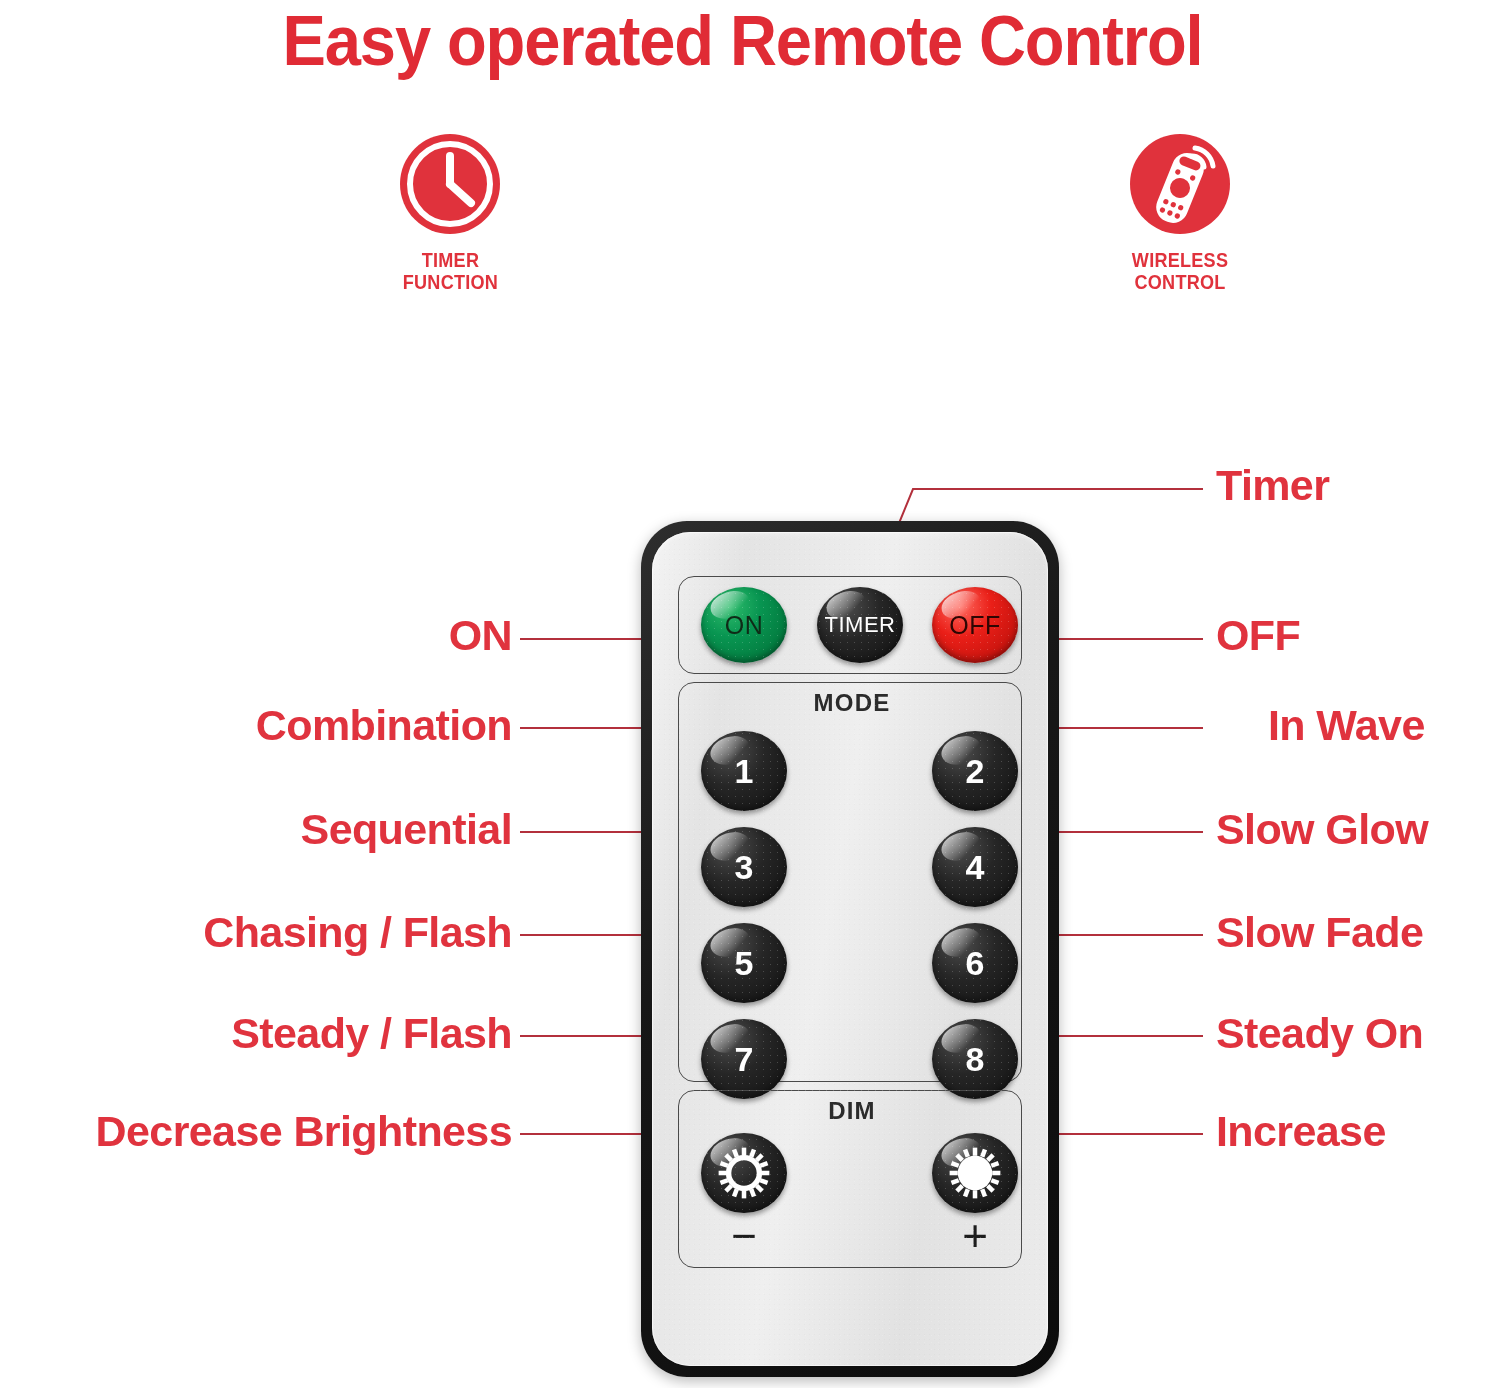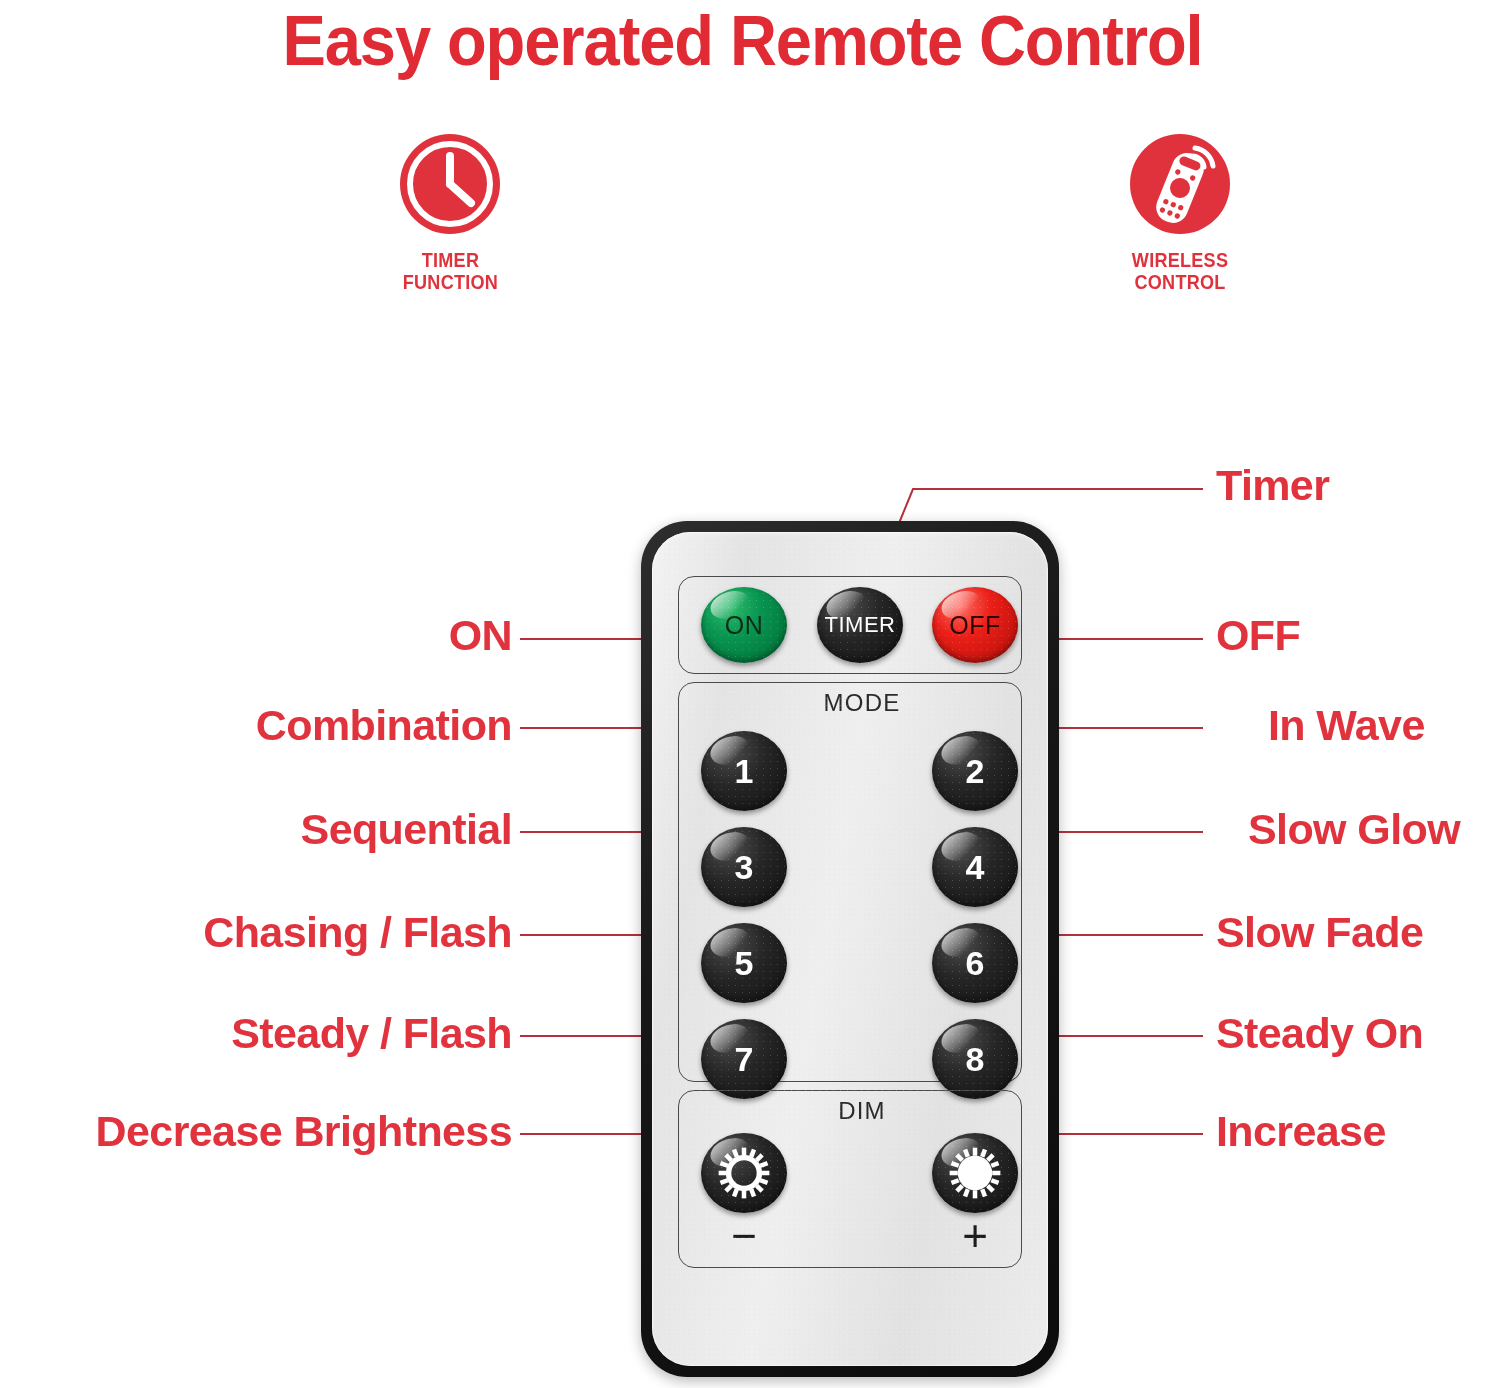--- a/index.html
+++ b/index.html
@@ -77,23 +77,23 @@
   .group {
     position: absolute;
     border: 1.6px solid #4a4a4a;
     border-radius: 16px;
   }
   #grp-power { left: 26px; top: 44px; right: 26px; height: 98px; }
   #grp-mode  { left: 26px; top: 150px; right: 26px; height: 400px; }
   #grp-dim   { left: 26px; top: 558px; right: 26px; height: 178px; }
 
   .grp-label {
-    position: absolute; top: 6px; left: 12px; width: 100%;
+    position: absolute; top: 6px; left: 2px; width: 100%;
     text-align: center;
-    font-size: 24px; font-weight: 400; letter-spacing: 1.2px;
+    font-size: 24px; font-weight: 700; letter-spacing: 1.2px;
     color: #2b2b2b;
     font-family: "Liberation Sans", sans-serif;
   }
 
   
   .btn {
     position: absolute;
     border-radius: 50%;
     display: flex; align-items: center; justify-content: center;
     font-family: "Liberation Sans", sans-serif;
@@ -361,21 +361,21 @@
 
   <div class="callout right" style="left:1216px; top:462px;">Timer</div>
 
   <div class="callout left" style="left:300px; top:612px; width:212px;">ON</div>
   <div class="callout right" style="left:1216px; top:612px;">OFF</div>
 
   <div class="callout left" style="left:150px; top:702px; width:362px;">Combination</div>
   <div class="callout right" style="left:1268px; top:702px;">In Wave</div>
 
   <div class="callout left" style="left:150px; top:806px; width:362px;">Sequential</div>
-  <div class="callout right" style="left:1248px; top:806px;">Slow Glow</div>
+  <div class="callout right" style="left:1216px; top:806px;">Slow Glow</div>
 
   <div class="callout left" style="left:130px; top:909px; width:382px;">Chasing / Flash</div>
   <div class="callout right" style="left:1216px; top:909px;">Slow Fade</div>
 
   <div class="callout left" style="left:130px; top:1010px; width:382px;">Steady / Flash</div>
   <div class="callout right" style="left:1216px; top:1010px;">Steady On</div>
 
   <div class="callout left" style="left:12px; top:1108px; width:500px;">Decrease Brightness</div>
   <div class="callout right" style="left:1216px; top:1108px;">Increase</div>
 

